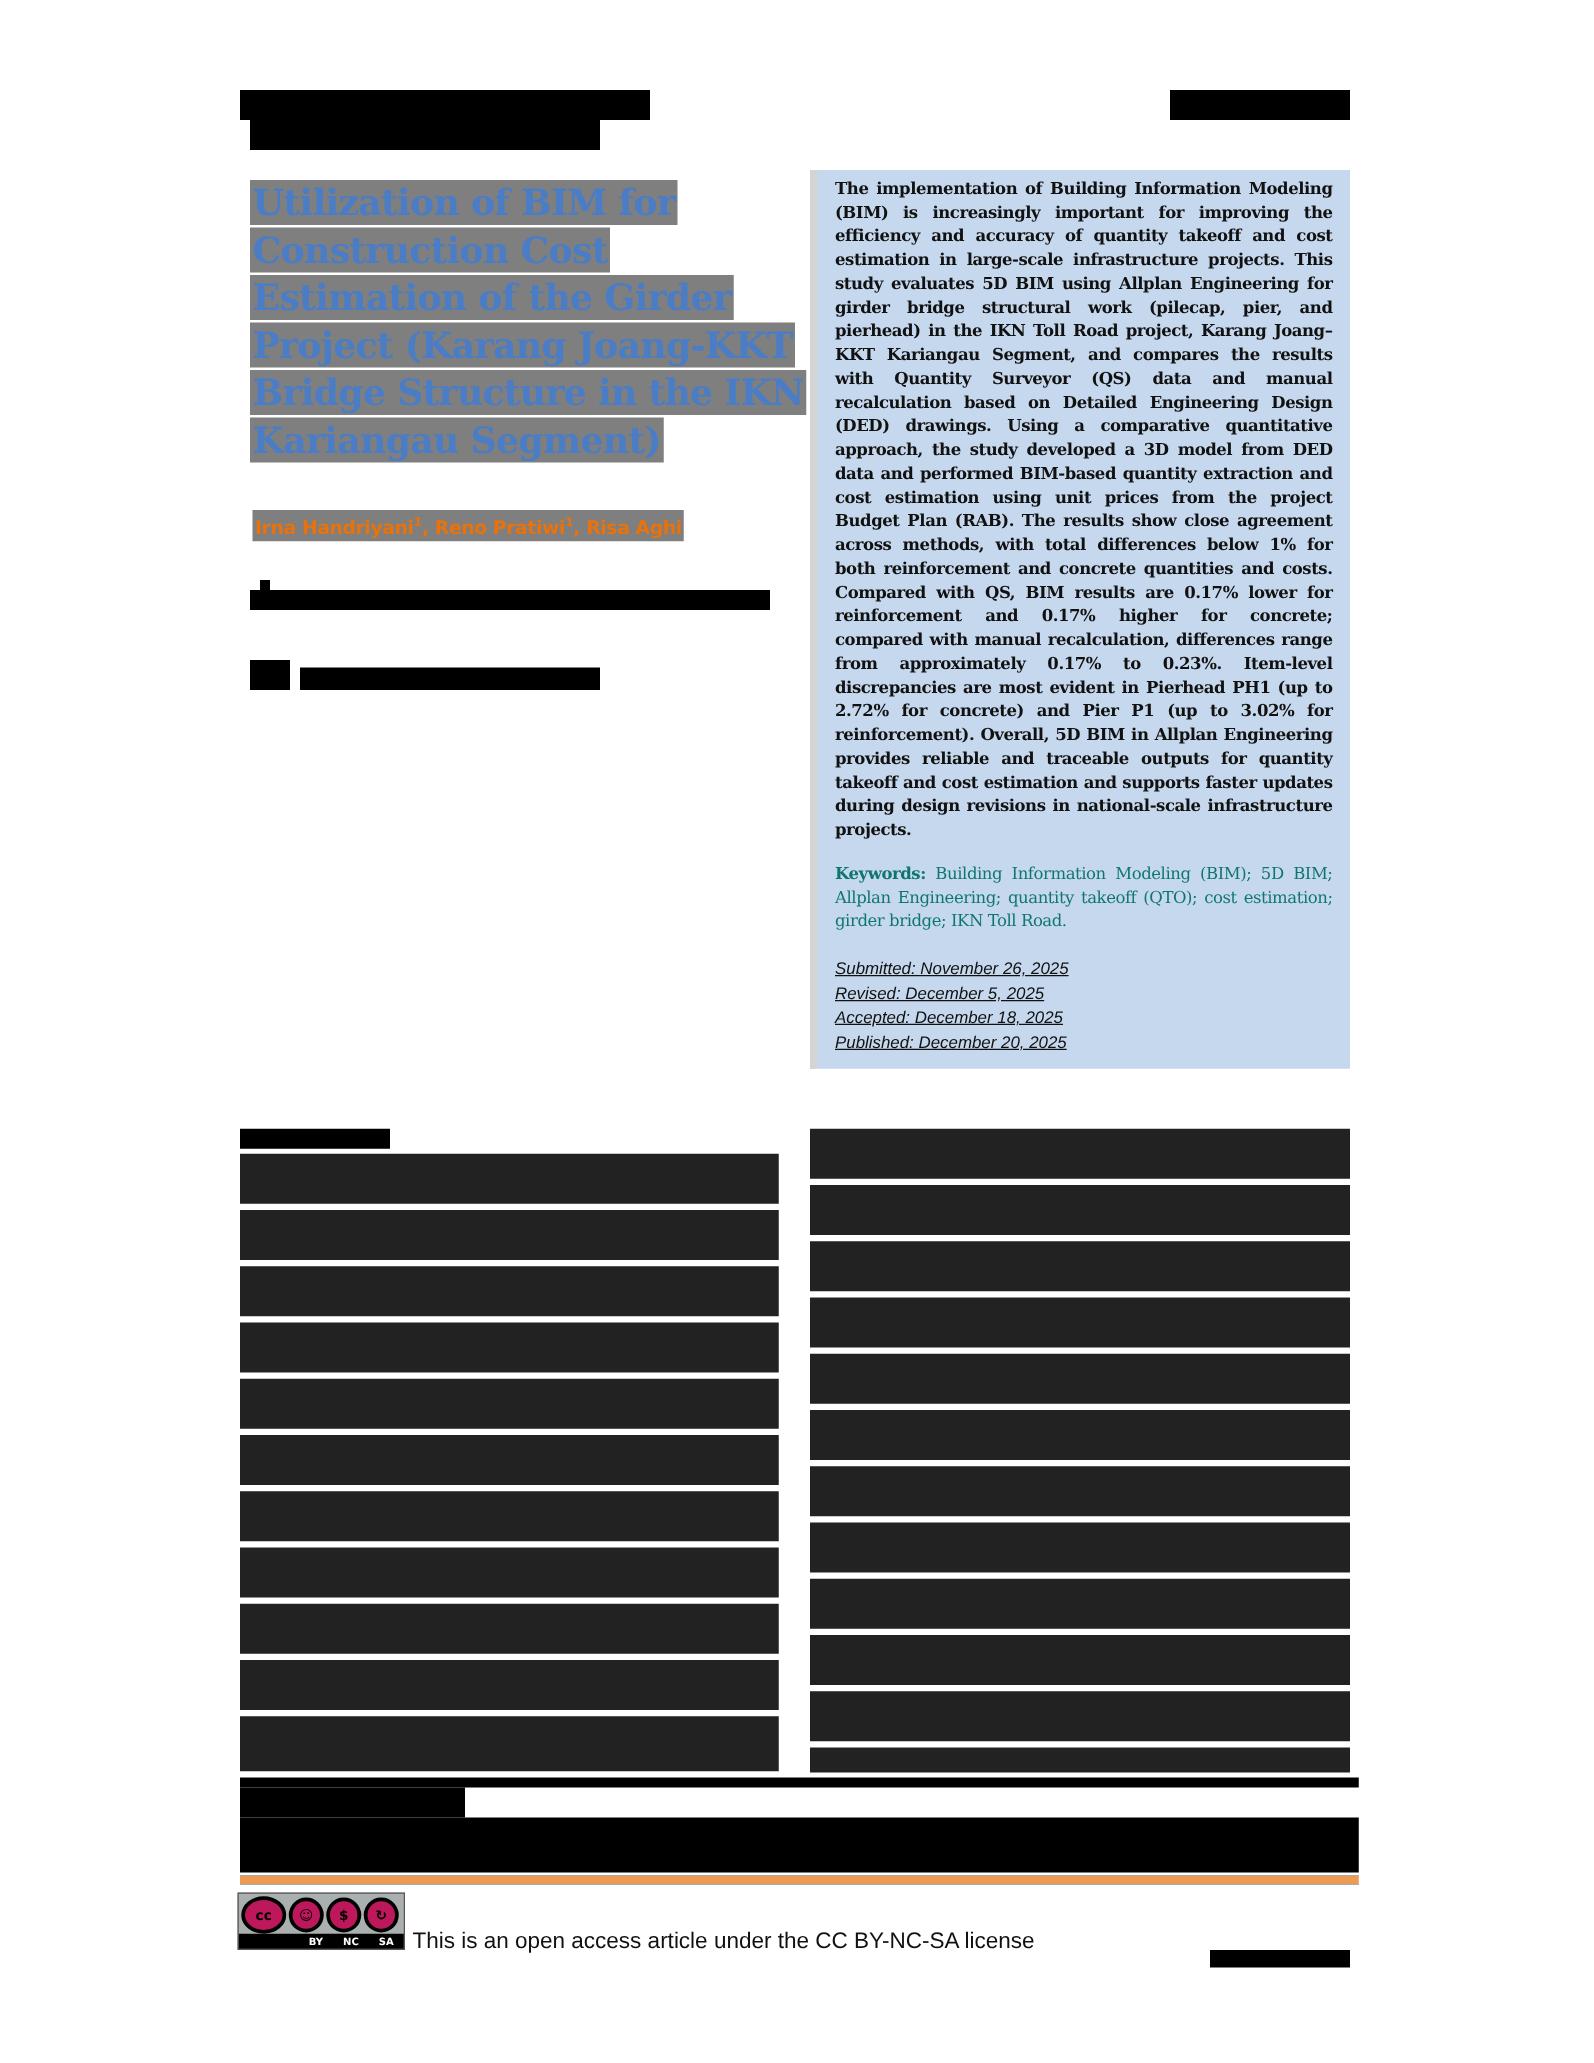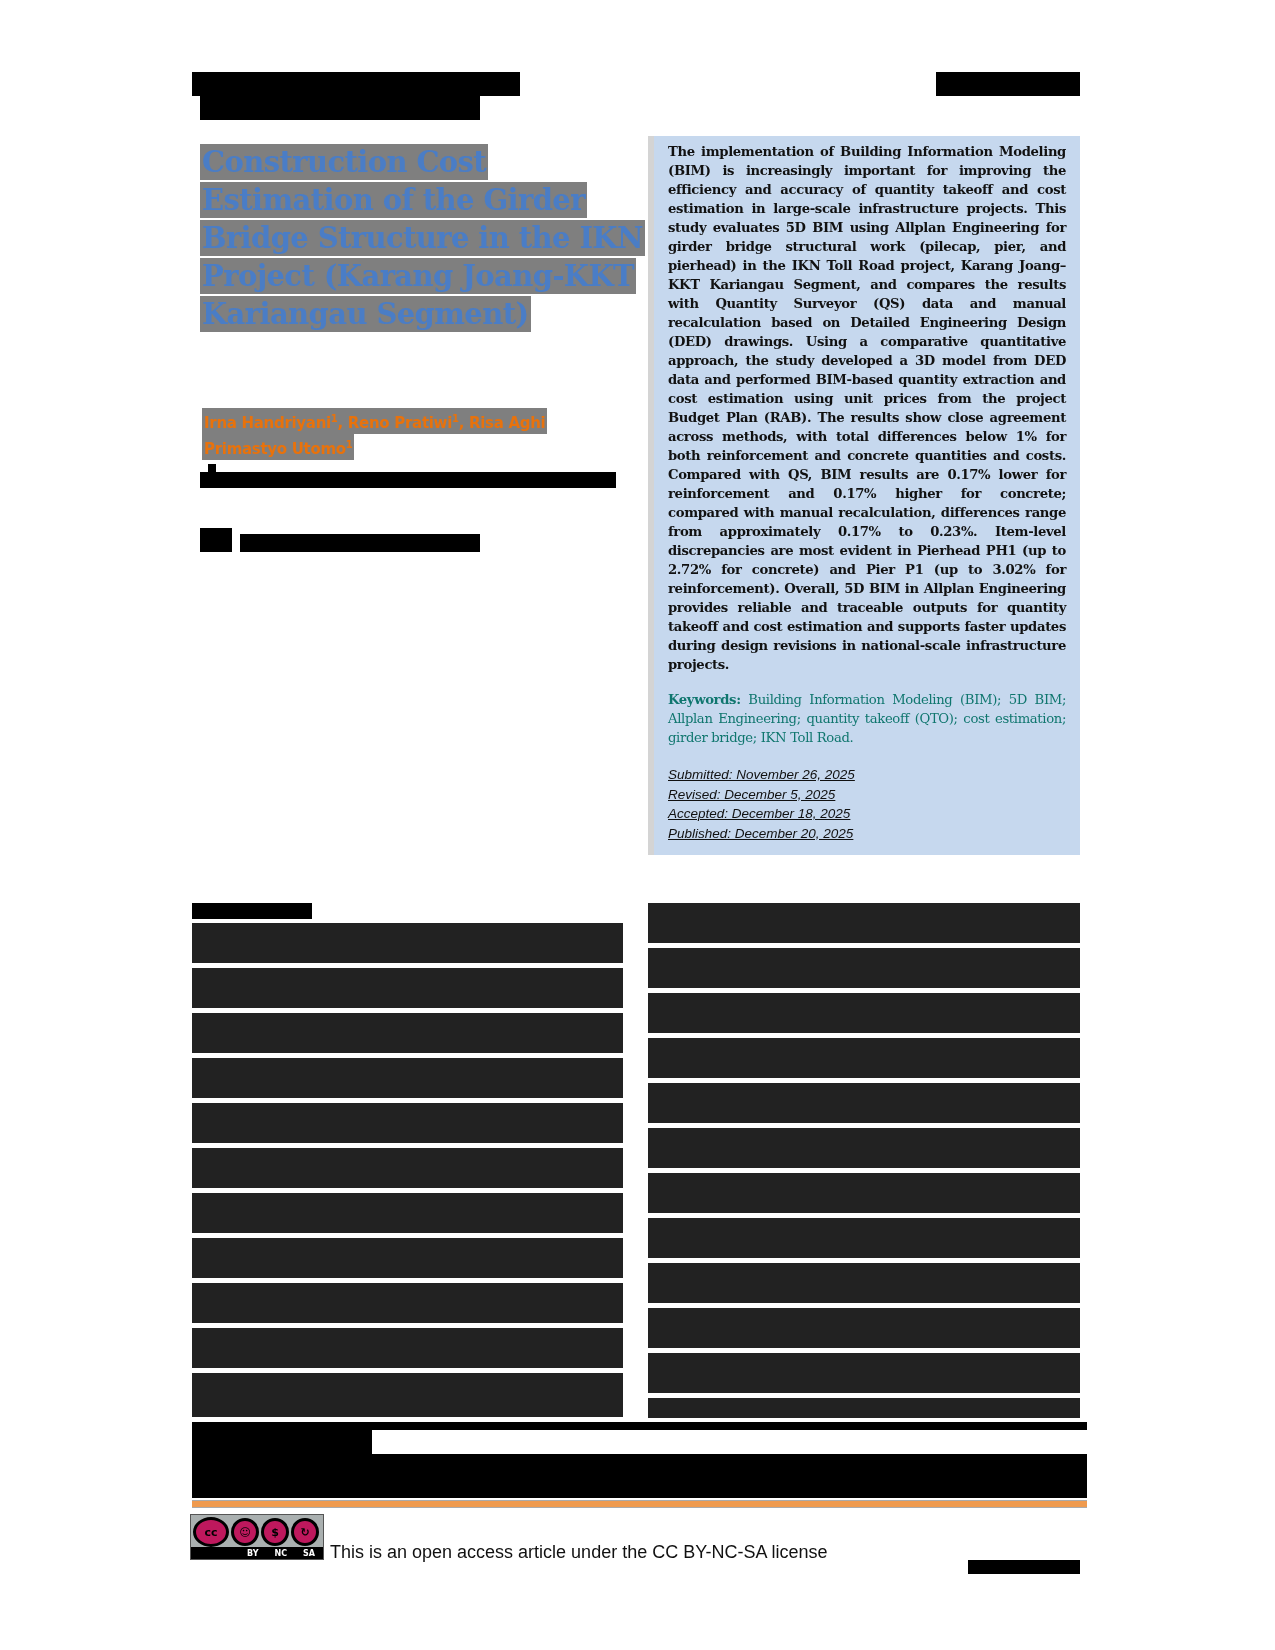--- a/index.html
+++ b/index.html
@@ -62,30 +62,30 @@
 </head>
 <body>
 
 <div id="hdr-left" class="abs">
   <div class="r1"></div>
   <div class="r2"></div>
 </div>
 <div id="hdr-right" class="abs"></div>
 
 <div id="title" class="abs">
+  <div><span class="title-line">Utilization of BIM for</span></div>
   <div><span class="title-line">Construction Cost</span></div>
   <div><span class="title-line">Estimation of the Girder</span></div>
+  <div><span class="title-line">Project (Karang Joang-KKT</span></div>
   <div><span class="title-line">Bridge Structure in the IKN</span></div>
-  <div><span class="title-line">Project (Karang Joang-KKT</span></div>
   <div><span class="title-line">Kariangau Segment)</span></div>
 </div>
 
 <div id="authors" class="abs">
   <div><span class="author-line"><span>Irna Handriyani</span><sup>1</sup><span>, Reno Pratiwi</span><sup>1</sup><span>, Risa Aghi</span></span></div>
-  <div><span class="author-line"><span>Primastyo Utomo</span><sup>1</sup></span></div>
 </div>
 
 <div id="affil" class="abs">
   <div class="a2"></div>
   <div class="a1"></div>
 </div>
 <div id="email" class="abs">
   <div class="e1"></div>
   <div class="e2"></div>
 </div>

